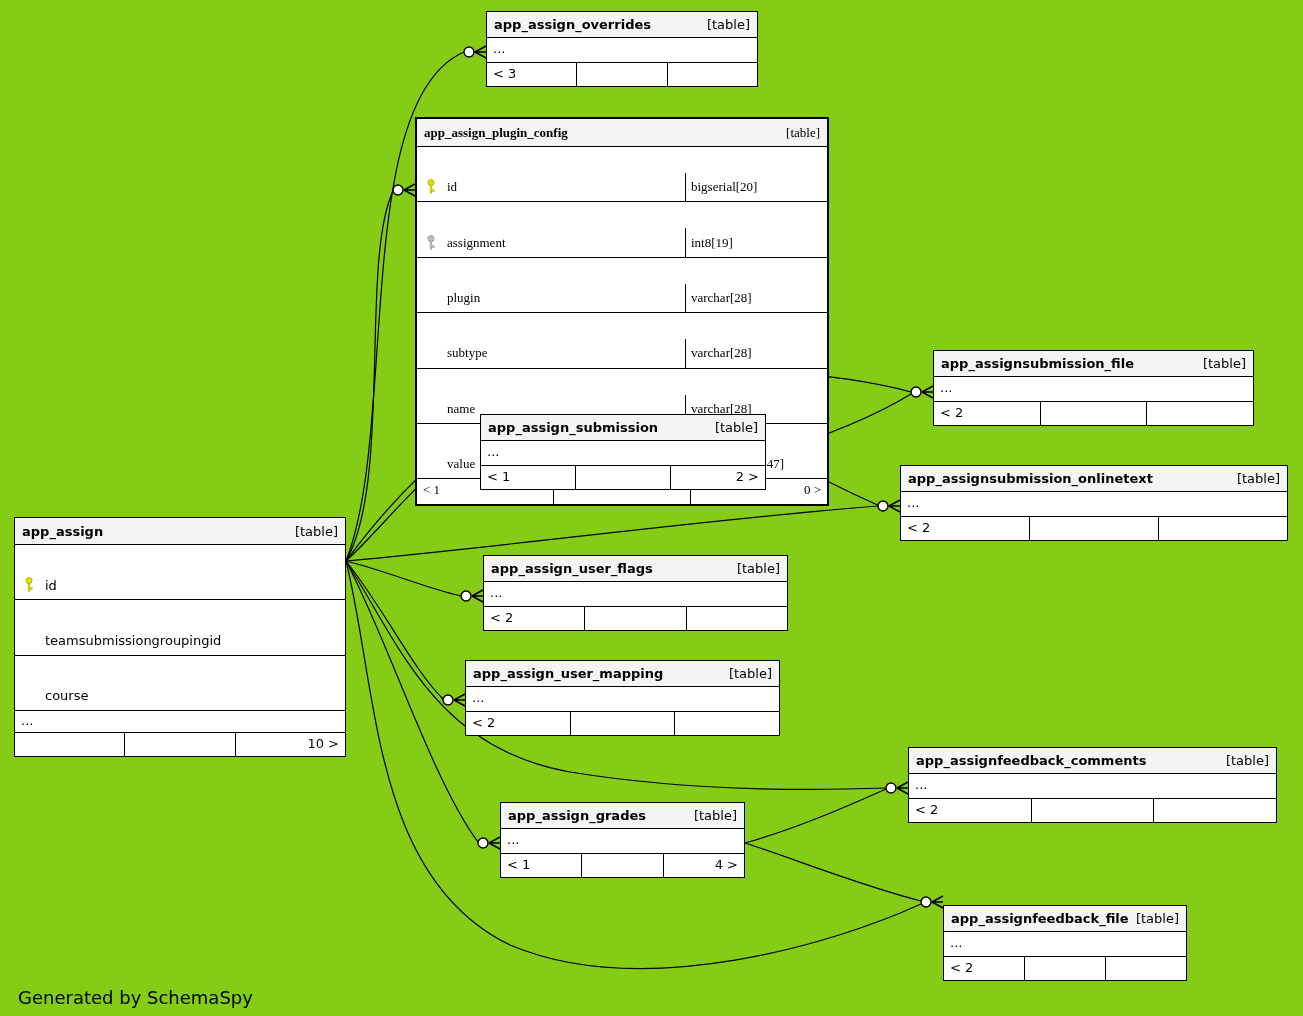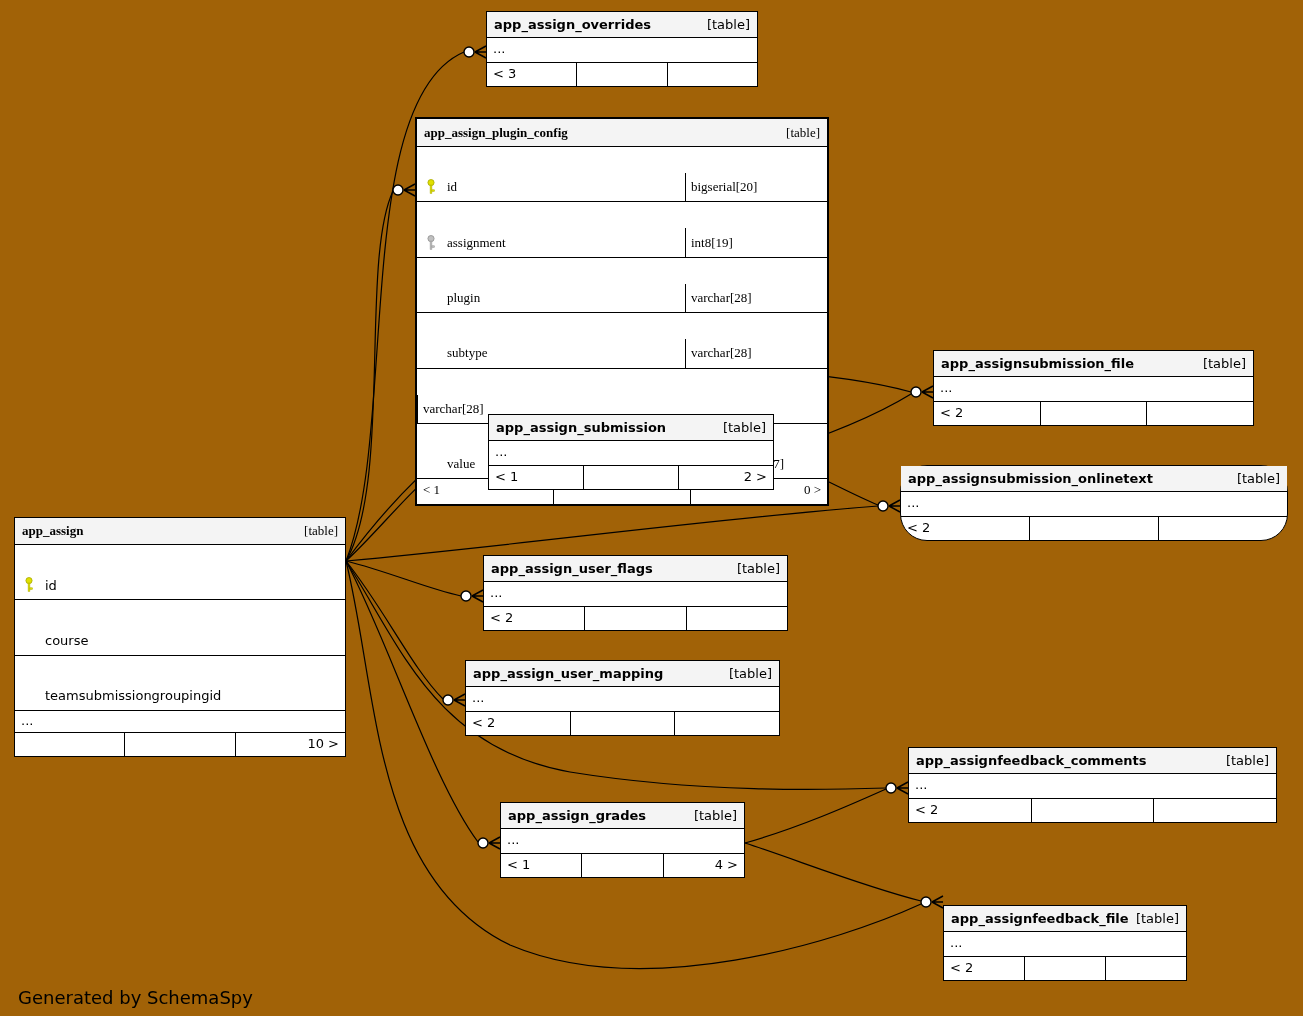--- a/index.html
+++ b/index.html
@@ -1,16 +1,16 @@
 <!DOCTYPE html>
 <html><head>
 <meta charset="utf-8">
 <style>
   html,body{margin:0;padding:0;background:#fff;}
-  #canvas{position:relative;width:1303px;height:1016px;background:#a16207;overflow:hidden;
+  #canvas{position:relative;width:1303px;height:1016px;background:#84cc16;overflow:hidden;
           font-family:"DejaVu Sans","Liberation Sans",sans-serif;color:#000;}
   #wires{position:absolute;left:0;top:0;width:1303px;height:1016px;}
   .rel{fill:none;stroke:#000;stroke-width:1.2px;}
   .cf{fill:none;stroke:#000;stroke-width:1.5px;}
   .cc{fill:#fff;stroke:#000;stroke-width:1.4px;}
 
   .tbl{position:absolute;box-sizing:border-box;background:#fff;border:1.5px solid #000;font-size:13px;}
   .tbl.thick{border-width:2.5px;}
   .hdr{display:flex;justify-content:space-between;align-items:center;background:#f4f4f4;
        border-bottom:1.5px solid #000;padding:0 7px;height:25px;}
@@ -132,20 +132,21 @@
     </div>
     <div class="crow">
       <span class="cname">plugin</span>
       <span class="ctype">varchar[28]</span>
     </div>
     <div class="crow">
       <span class="cname">subtype</span>
       <span class="ctype">varchar[28]</span>
     </div>
     <div class="crow">
+      <span class="cname">name</span>
       <span class="ctype">varchar[28]</span>
     </div>
     <div class="crow">
       <span class="cname">value</span>
       <span class="ctype">text[2147483647]</span>
     </div>
     <div class="foot" style="height:25px;">
       <span class="fcell">&lt; 1</span>
       <span class="fcell"></span>
       <span class="fcell r">0 &gt;</span>
@@ -158,65 +159,65 @@
       <span class="ttag">[table]</span>
     </div>
     <div class="dots">...</div>
     <div class="foot">
       <span class="fcell">&lt; 2</span>
       <span class="fcell"></span>
       <span class="fcell r"></span>
     </div>
   </div>
 
-  <div class="tbl" style="left:480px;top:414px;width:286px;margin-left:8px;">
+  <div class="tbl" style="left:480px;top:414px;width:286px;">
     <div class="hdr">
       <span class="tname">app_assign_submission</span>
       <span class="ttag">[table]</span>
     </div>
     <div class="dots">...</div>
     <div class="foot">
       <span class="fcell">&lt; 1</span>
       <span class="fcell"></span>
       <span class="fcell r">2 &gt;</span>
     </div>
   </div>
 
-  <div class="tbl" style="left:900px;top:465px;width:388px;border-radius:27px;">
+  <div class="tbl" style="left:900px;top:465px;width:388px;">
     <div class="hdr">
       <span class="tname">app_assignsubmission_onlinetext</span>
       <span class="ttag">[table]</span>
     </div>
     <div class="dots">...</div>
     <div class="foot">
       <span class="fcell">&lt; 2</span>
       <span class="fcell"></span>
       <span class="fcell r"></span>
     </div>
   </div>
 
   <div class="tbl" style="left:14px;top:517px;width:332px;">
-    <div class="hdr" style="height:26px;font-family:Liberation Serif, serif;">
+    <div class="hdr" style="height:26px;">
       <span class="tname">app_assign</span>
       <span class="ttag">[table]</span>
     </div>
     <div class="crow">
       <svg class="keyicon" viewBox="0 0 11 16">
         <circle cx="5" cy="3.6" r="3.1" fill="#e0e000" stroke="#a8a800" stroke-width="0.8"></circle>
         <rect x="4.1" y="6" width="1.8" height="8.4" fill="#e0e000" stroke="#a8a800" stroke-width="0.5"></rect>
         <rect x="5.9" y="10.8" width="2.6" height="1.6" fill="#e0e000" stroke="#a8a800" stroke-width="0.5"></rect>
       </svg>
       <span class="cname">id</span>
     </div>
     <div class="crow">
+      <span class="cname">teamsubmissiongroupingid</span>
+    </div>
+    <div class="crow">
       <span class="cname">course</span>
     </div>
-    <div class="crow">
-      <span class="cname">teamsubmissiongroupingid</span>
-    </div>
     <div class="dots" style="height:21px;line-height:19px;">...</div>
     <div class="foot">
       <span class="fcell"></span>
       <span class="fcell"></span>
       <span class="fcell r">10 &gt;</span>
     </div>
   </div>
 
   <div class="tbl" style="left:483px;top:555px;width:305px;">
     <div class="hdr">

